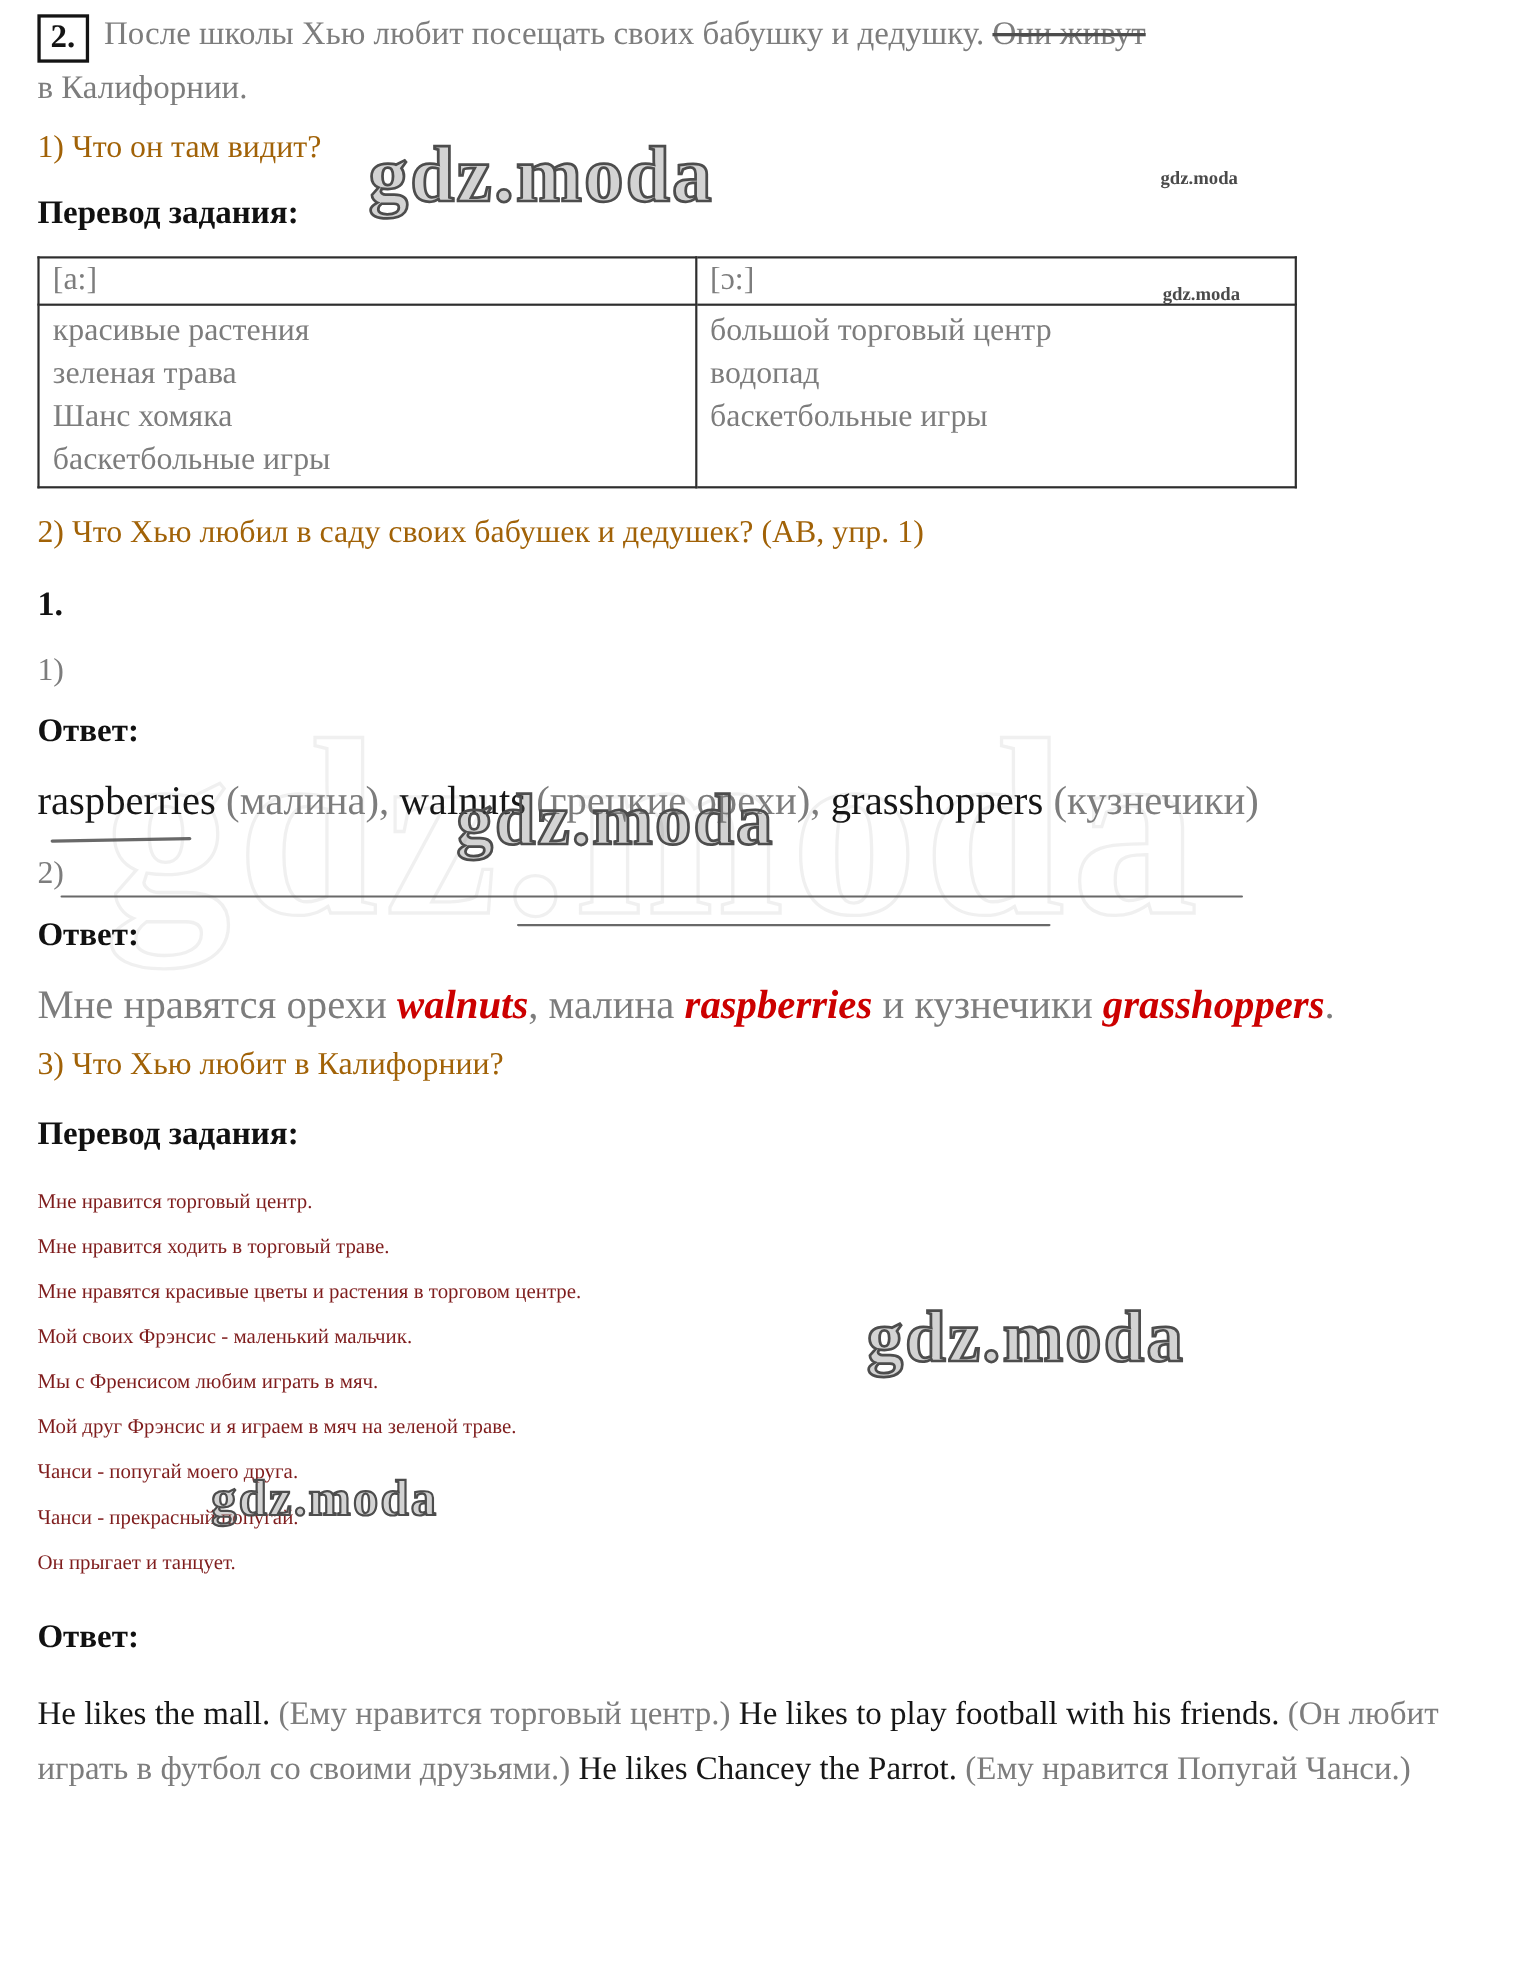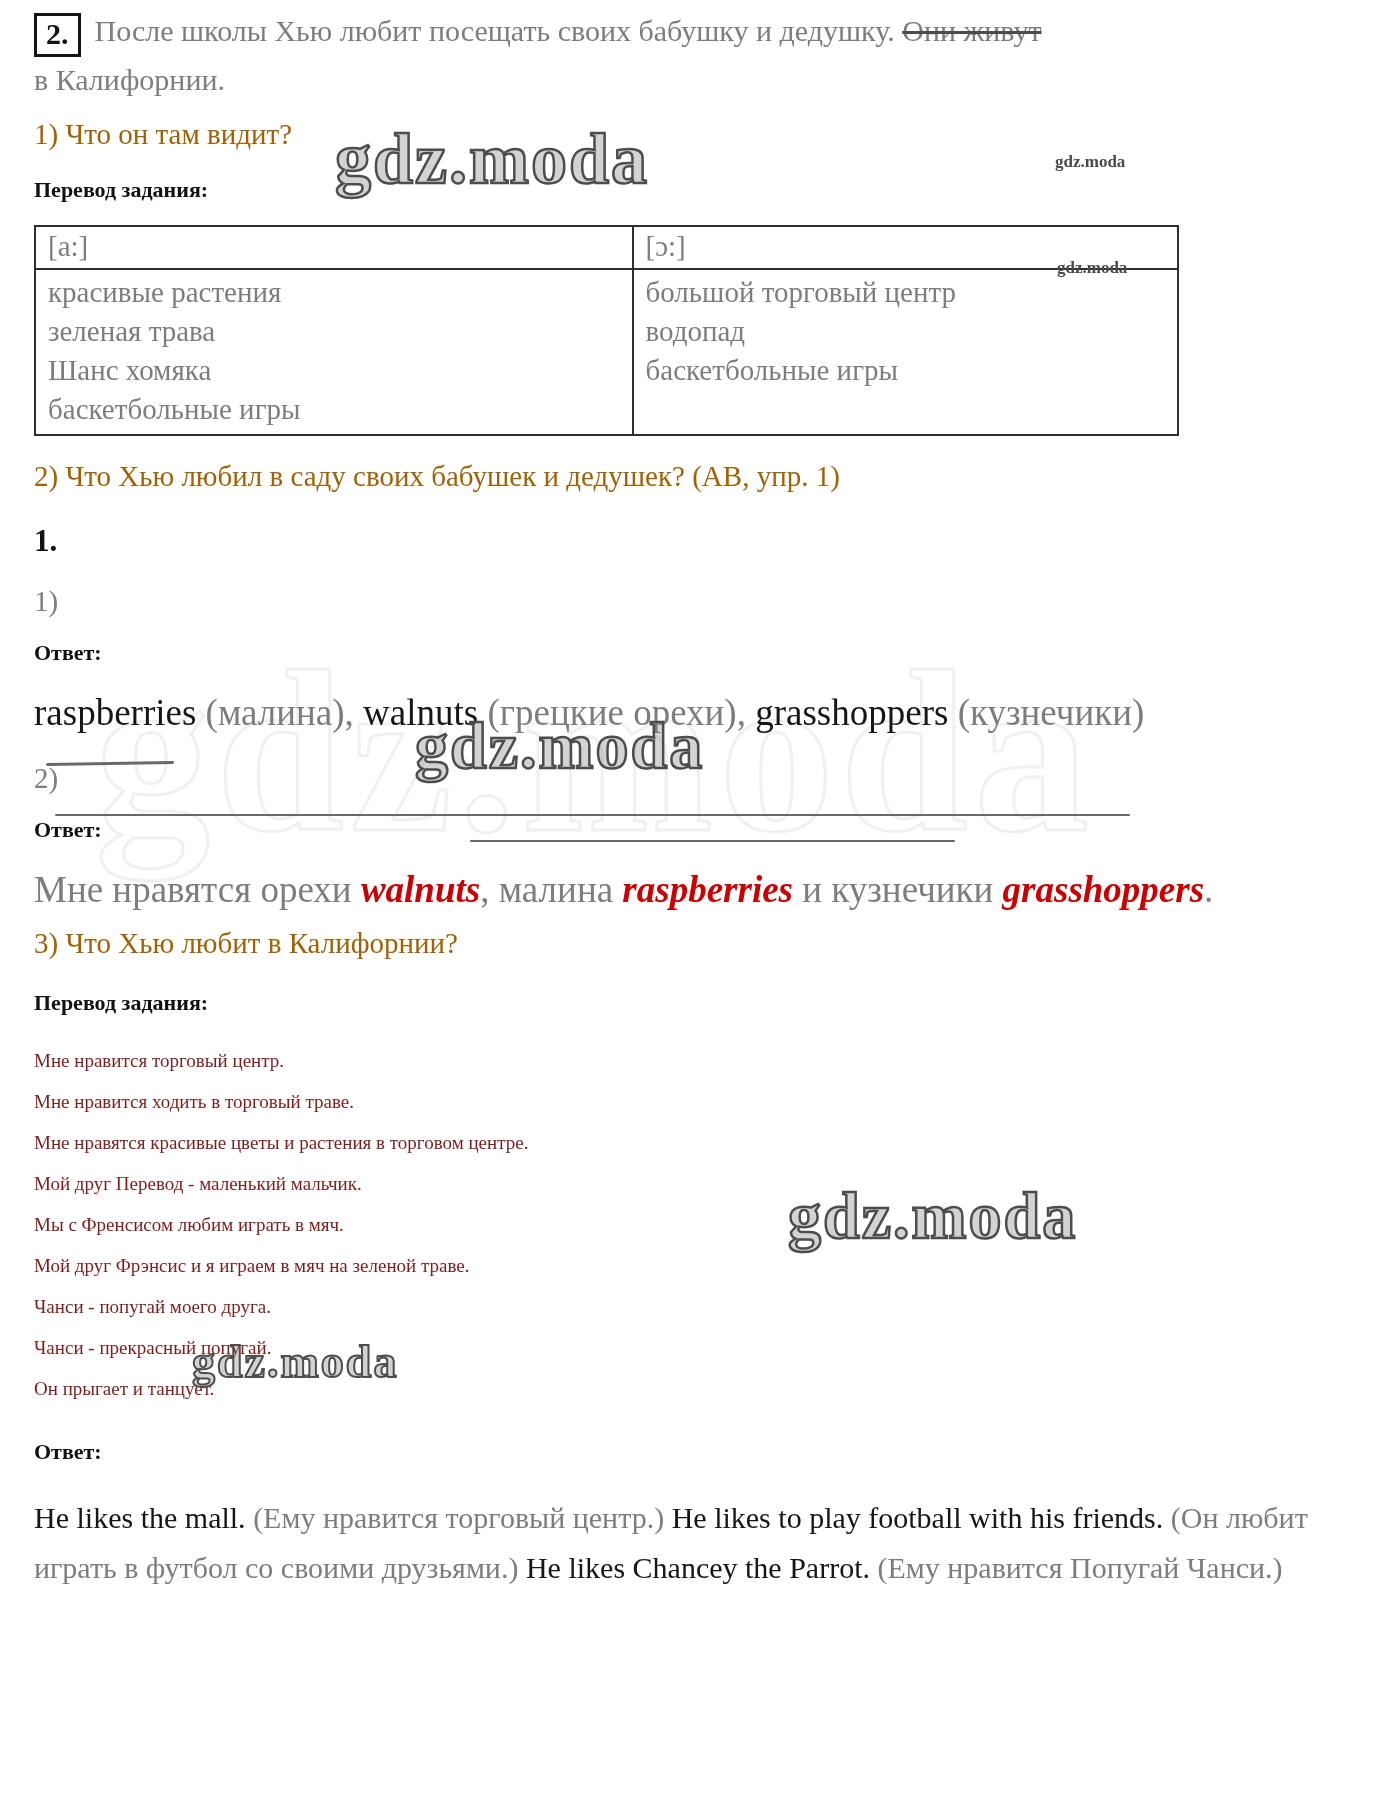--- a/index.html
+++ b/index.html
@@ -21,21 +21,21 @@
     padding:0 9px 2px 9px;
     margin-right:14px;
     font-weight:bold;
     color:#141414;
     font-size:30px;
     line-height:36px;
     vertical-align:-3px;
   }
   .struck{text-decoration:line-through;text-decoration-thickness:3px;text-decoration-color:#4c4c4c;}
   .q{font-size:29px;color:#a16207;margin-top:16px;}
-  .label{font-size:22px;font-weight:bold;color:#111;margin-top:26px;}
+  .label{font-size:30px;font-weight:bold;color:#111;margin-top:26px;}
   table.vtab{
     border-collapse:collapse;
     margin-top:22px;
     width:1145px;
     table-layout:fixed;
   }
   table.vtab th, table.vtab td{
     border:2px solid #2e2e2e;
     font-weight:normal;
     text-align:left;
@@ -155,21 +155,21 @@
     </p>
 
     <p class="q" style="margin-top:14px;">3) Что Хью любит в Калифорнии?</p>
 
     <p class="label" style="margin-top:30px;">Перевод задания:</p>
 
     <div class="trans-block">
       <div>Мне нравится торговый центр.</div>
       <div>Мне нравится ходить в торговый траве.</div>
       <div>Мне нравятся красивые цветы и растения в торговом центре.</div>
-      <div>Мой друг Перевод - маленький мальчик.</div>
+      <div>Мой своих Фрэнсис - маленький мальчик.</div>
       <div>Мы с Френсисом любим играть в мяч.</div>
       <div>Мой друг Фрэнсис и я играем в мяч на зеленой траве.</div>
       <div>Чанси - попугай моего друга.</div>
       <div>Чанси - прекрасный попугай.</div>
       <div>Он прыгает и танцует.</div>
     </div>
 
     <p class="label" style="margin-top:30px;">Ответ:</p>
 
     <p class="final">

